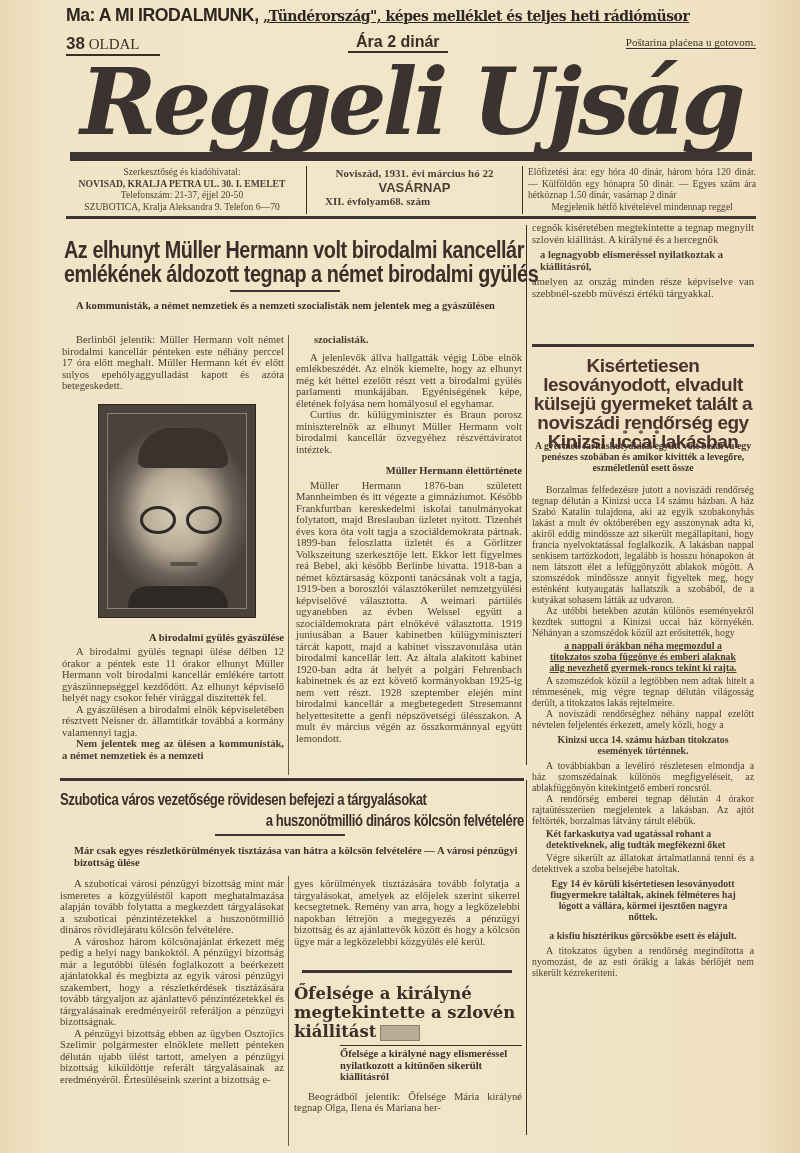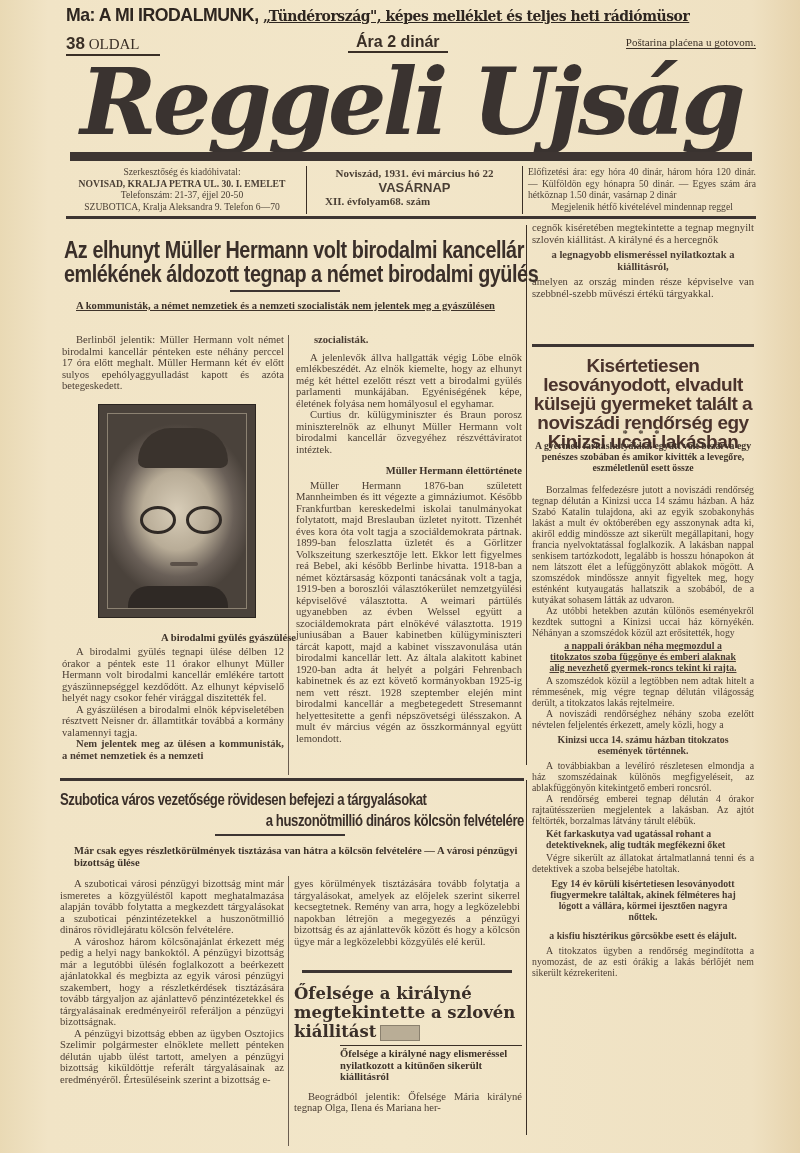--- a/index.html
+++ b/index.html
@@ -84,67 +84,67 @@
   <div class="abs colrule" style="left:526px;top:225px;height:540px;"></div>
   <div class="abs colrule" style="left:526px;top:780px;height:355px;"></div>
   <div class="abs colrule" style="left:288px;top:335px;height:440px;background:#6a5d50;"></div>
   <div class="abs colrule" style="left:288px;top:876px;height:270px;background:#6a5d50;"></div>
 
   <div class="abs hl" style="left:64px;top:238px;width:460px;font-size:23px;line-height:24px;transform:scaleX(0.86);white-space:nowrap;">
     <div>Az elhunyt Müller Hermann volt birodalmi kancellár</div>
     <div>emlékének áldozott tegnap a német birodalmi gyülés</div>
   </div>
   <div class="abs" style="left:230px;top:290px;width:110px;height:2px;background:#3d3532;"></div>
-  <div class="abs sub" style="left:76px;top:300px;width:440px;text-decoration:underline;">A kommunisták, a német nemzetiek és a nemzeti szocialisták nem jelentek meg a gyászülésen</div>
+  <div class="abs sub" style="left:76px;top:300px;width:440px;">A kommunisták, a német nemzetiek és a nemzeti szocialisták nem jelentek meg a gyászülésen</div>
 
   <div class="abs txt" style="left:62px;top:334px;width:222px;">
     <p>Berlinből jelentik: Müller Hermann volt német birodalmi kancellár pénteken este néhány perccel 17 óra előtt meghalt. Müller Hermann két év előtt sulyos epehólyaggyulladást kapott és azóta betegeskedett.</p>
   </div>
 
   <div class="abs photo">
     <div class="inner">
       <div class="hair"></div>
       <div class="glass" style="left:32px;"></div>
       <div class="glass" style="left:78px;"></div>
       <div class="mouth"></div>
       <div class="suit"></div>
     </div>
   </div>
 
-  <div class="abs sub" style="left:74px;top:632px;width:222px;text-align:right;">A birodalmi gyülés gyászülése</div>
+  <div class="abs sub" style="left:62px;top:632px;width:222px;text-align:right;">A birodalmi gyülés gyászülése</div>
   <div class="abs txt" style="left:62px;top:646px;width:222px;">
     <p>A birodalmi gyülés tegnapi ülése délben 12 órakor a péntek este 11 órakor elhunyt Müller Hermann volt birodalmi kancellár emlékére tartott gyászünnepséggel kezdődött. Az elhunyt képviselő helyét nagy csokor fehér virággal diszitették fel.</p>
     <p>A gyászülésen a birodalmi elnök képviseletében résztvett Neisner dr. államtitkár továbbá a kormány valamennyi tagja.</p>
     <p class="bold">Nem jelentek meg az ülésen a kommunisták, a német nemzetiek és a nemzeti</p>
   </div>
 
   <div class="abs txt" style="left:296px;top:334px;width:226px;">
     <div class="bold" style="padding-left:18px;margin-bottom:6px;">szocialisták.</div>
     <p>A jelenlevők állva hallgatták végig Löbe elnök emlékbeszédét. Az elnök kiemelte, hogy az elhunyt még két héttel ezelőtt részt vett a birodalmi gyülés parlamenti munkájában. Egyéniségének képe, életének folyása nem homályosul el egyhamar.</p>
     <p>Curtius dr. külügyminiszter és Braun porosz miniszterelnök az elhunyt Müller Hermann volt birodalmi kancellár özvegyéhez részvéttáviratot intéztek.</p>
     <div class="sub" style="text-align:right;margin:10px 0 3px;">Müller Hermann élettörténete</div>
     <p>Müller Hermann 1876-ban született Mannheimben és itt végezte a gimnáziumot. Később Frankfurtban kereskedelmi iskolai tanulmányokat folytatott, majd Breslauban üzletet nyitott. Tizenhét éves kora óta volt tagja a szociáldemokrata pártnak. 1899-ban feloszlatta üzletét és a Görlitzer Volkszeitung szerkesztője lett. Ekkor lett figyelmes reá Bebel, aki később Berlinbe hivatta. 1918-ban a német köztársaság központi tanácsának volt a tagja, 1919-ben a boroszlói választókerület nemzetgyülési képviselővé választotta. A weimari pártülés ugyanebben az évben Welssel együtt a szociáldemokrata párt elnökévé választotta. 1919 juniusában a Bauer kabinetben külügyminiszteri tárcát kapott, majd a kabinet visszavonulása után birodalmi kancellár lett. Az általa alakitott kabinet 1920-ban adta át helyét a polgári Fehrenbach kabinetnek és az ezt követő kormányokban 1925-ig nem vett részt. 1928 szeptember elején mint birodalmi kancellár a megbetegedett Stresemannt helyettesitette a genfi népszövetségi ülésszakon. A mult év március végén az összkormánnyal együtt lemondott.</p>
   </div>
 
   <div class="abs txt" style="left:532px;top:222px;width:222px;">
     <div>cegnők kiséretében megtekintette a tegnap megnyilt szlovén kiállitást. A királyné és a hercegnők</div>
-    <div class="bold" style="padding:4px 8px 4px 8px;text-align:center;">a legnagyobb elismeréssel nyilatkoztak a kiállitásról,</div>
+    <div class="bold" style="padding:4px 8px 4px 8px;text-align:left;">a legnagyobb elismeréssel nyilatkoztak a kiállitásról,</div>
     <div>amelyen az ország minden része képviselve van szebbnél-szebb müvészi értékü tárgyakkal.</div>
   </div>
   <div class="abs thickrule" style="left:532px;top:344px;width:222px;"></div>
 
   <div class="abs hl" style="left:530px;top:356px;width:226px;font-size:19px;line-height:19px;text-align:center;color:#4a332c;">Kisértetiesen lesoványodott, elvadult külsejü gyermeket talált a noviszádi rendőrség egy Kinizsi uccai lakásban</div>
   <div class="abs sub center" style="left:530px;top:428px;width:226px;letter-spacing:4px;">* * *</div>
   <div class="abs sub center" style="left:530px;top:440px;width:226px;font-size:9.8px;line-height:11px;">A gyermek farkaskutyákkal együtt volt bezárva egy penészes szobában és amikor kivitték a levegőre, eszméletlenül esett össze</div>
   <div class="abs txt" style="left:532px;top:484px;width:222px;font-size:9.8px;line-height:11px;">
     <p>Borzalmas felfedezésre jutott a noviszádi rendőrség tegnap délután a Kinizsi ucca 14 számu házban. A ház Szabó Katalin tulajdona, aki az egyik szobakonyhás lakást a mult év októberében egy asszonynak adta ki, akiről eddig mindössze azt sikerült megállapitani, hogy francia nyelvoktatással foglalkozik. A lakásban nappal senkisem tartózkodott, legalább is hosszu hónapokon át nem látszott élet a lefüggönyzött ablakok mögött. A szomszédok mindössze annyit figyeltek meg, hogy esténként kutyaugatás hallatszik a szobából, de a kutyákat sohasem látták az udvaron.</p>
     <p>Az utóbbi hetekben azután különös eseményekről kezdtek suttogni a Kinizsi uccai ház környékén. Néhányan a szomszédok közül azt erősitették, hogy</p>
     <div class="bold" style="padding:2px 14px;text-align:center;text-decoration:underline;">a nappali órákban néha megmozdul a titokzatos szoba függönye és emberi alaknak alig nevezhető gyermek-roncs tekint ki rajta.</div>
     <p>A szomszédok közül a legtöbben nem adtak hitelt a rémmesének, mig végre tegnap délután világosság derült, a titokzatos lakás rejtelmeire.</p>
-    <p>A noviszádi rendőrséghez néhány szoba ezelőtt névtelen feljelentés érkezett, amely közli, hogy a</p>
+    <p>A noviszádi rendőrséghez néhány nappal ezelőtt névtelen feljelentés érkezett, amely közli, hogy a</p>
     <div class="bold" style="padding:4px 14px;text-align:center;">Kinizsi ucca 14. számu házban titokzatos események történnek.</div>
     <p>A továbbiakban a levélíró részletesen elmondja a ház szomszédainak különös megfigyeléseit, az ablakfüggönyön kitekintgető emberi roncsról.</p>
     <p>A rendőrség emberei tegnap délután 4 órakor rajtaütésszerüen megjelentek a lakásban. Az ajtót feltörték, borzalmas látvány tárult elébük.</p>
     <div class="bold" style="padding:2px 14px;text-align:left;">Két farkaskutya vad ugatással rohant a detektiveknek, alig tudták megfékezni őket</div>
     <p>Végre sikerült az állatokat ártalmatlanná tenni és a detektivek a szoba belsejébe hatoltak.</p>
     <div class="bold" style="padding:4px 14px;text-align:center;">Egy 14 év körüli kisértetiesen lesoványodott fiugyermekre találtak, akinek félméteres haj lógott a vállára, körmei ijesztően nagyra nőttek.</div>
     <div class="bold" style="padding:4px 14px;text-align:center;">a kisfiu hisztérikus görcsökbe esett és elájult.</div>
     <p>A titokzatos ügyben a rendőrség megindította a nyomozást, de az esti órákig a lakás bérlőjét nem sikerült kézrekeriteni.</p>
   </div>
 

